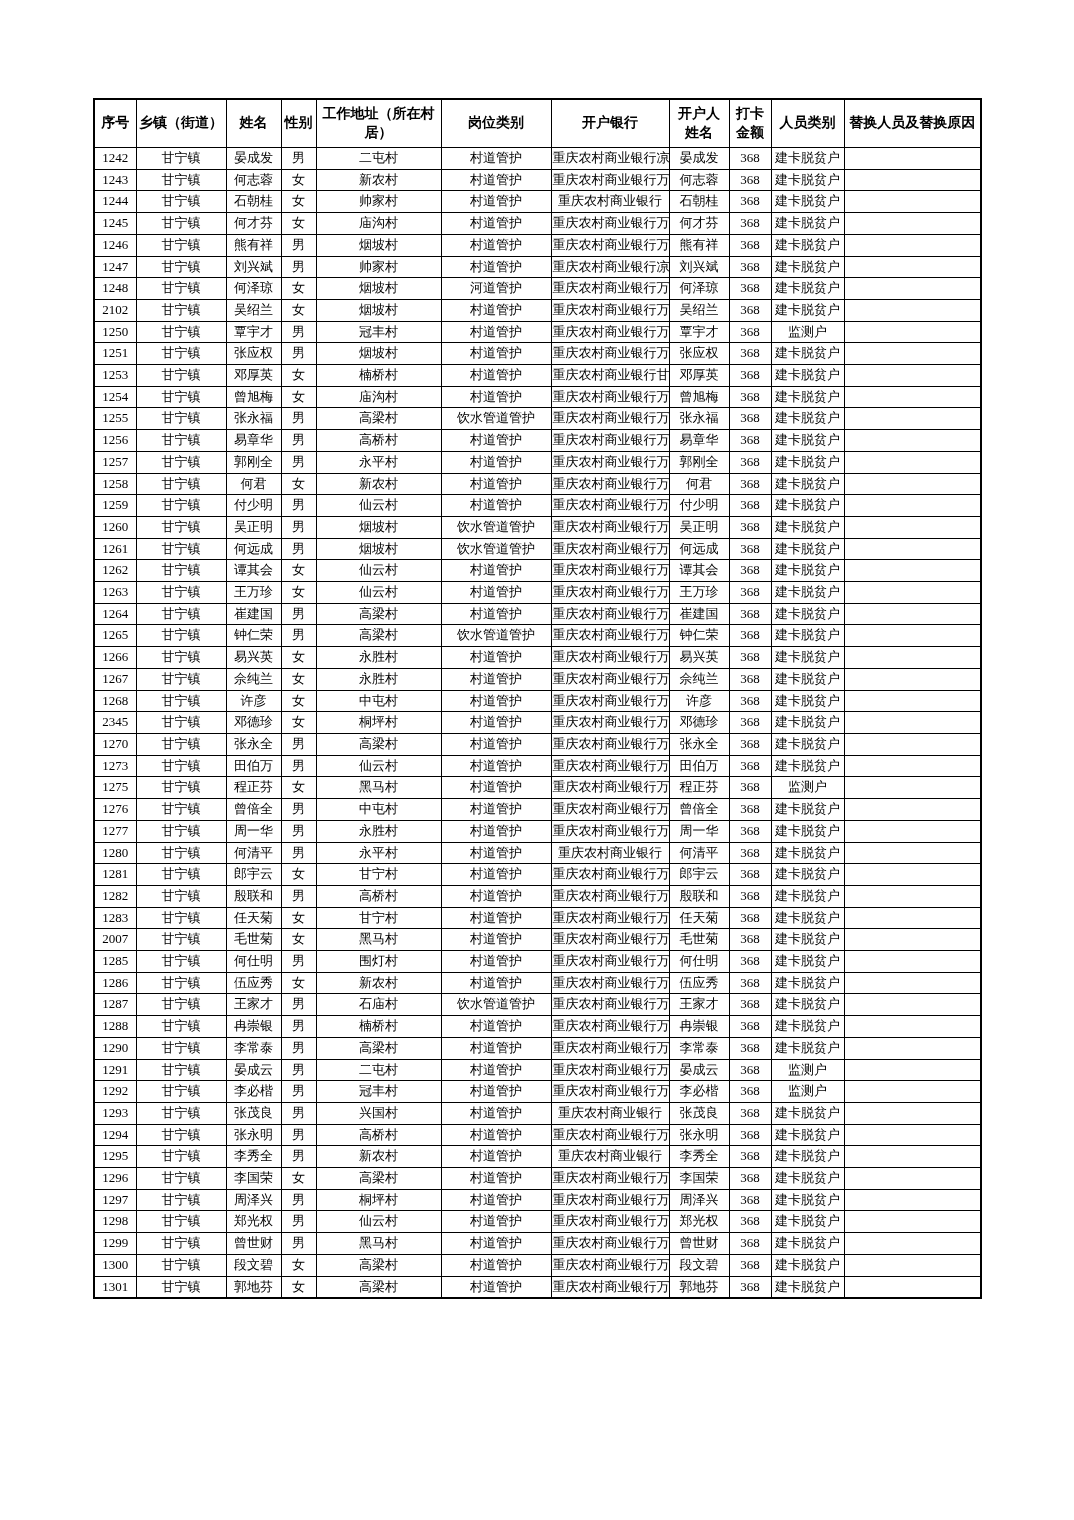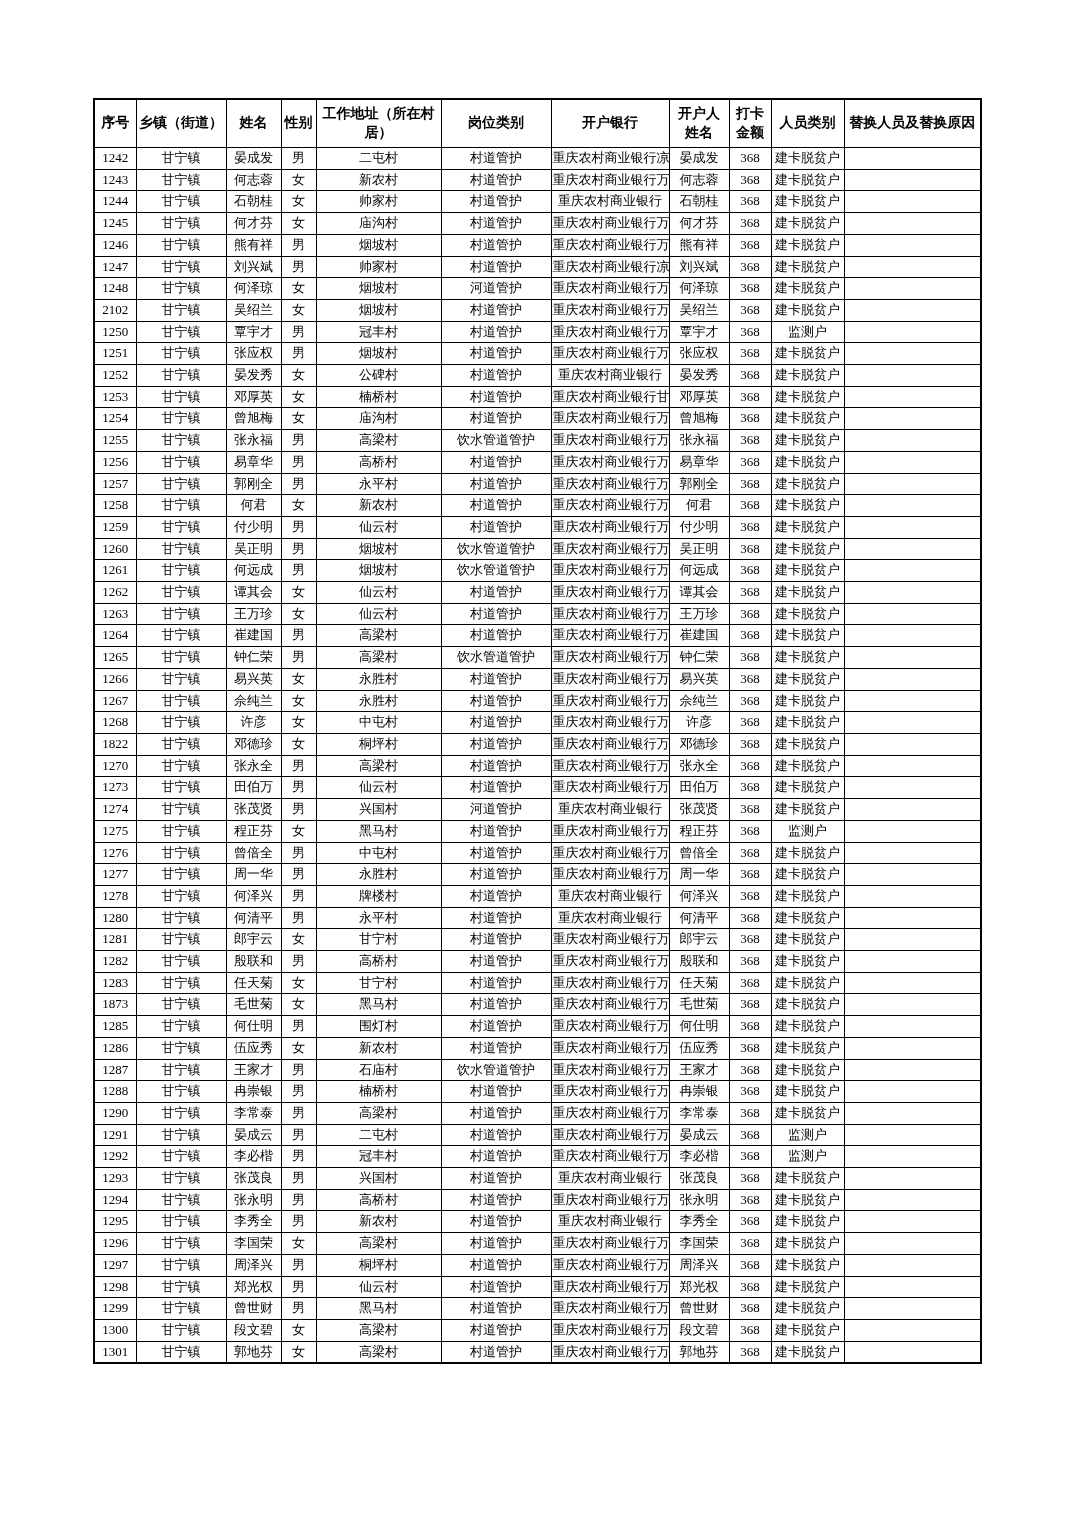--- a/index.html
+++ b/index.html
@@ -225,33 +225,20 @@
           <td>男</td>
           <td>烟坡村</td>
           <td>村道管护</td>
           <td>重庆农村商业银行万州支行</td>
           <td>张应权</td>
           <td>368</td>
           <td>建卡脱贫户</td>
           <td></td>
         </tr>
         <tr>
-          <td>1252</td>
-          <td>甘宁镇</td>
-          <td>晏发秀</td>
-          <td>女</td>
-          <td>公碑村</td>
-          <td>村道管护</td>
-          <td>重庆农村商业银行</td>
-          <td>晏发秀</td>
-          <td>368</td>
-          <td>建卡脱贫户</td>
-          <td></td>
-        </tr>
-        <tr>
           <td>1253</td>
           <td>甘宁镇</td>
           <td>邓厚英</td>
           <td>女</td>
           <td>楠桥村</td>
           <td>村道管护</td>
           <td>重庆农村商业银行甘宁支行</td>
           <td>邓厚英</td>
           <td>368</td>
           <td>建卡脱贫户</td>
@@ -446,21 +433,21 @@
           <td>女</td>
           <td>中屯村</td>
           <td>村道管护</td>
           <td>重庆农村商业银行万州支行</td>
           <td>许彦</td>
           <td>368</td>
           <td>建卡脱贫户</td>
           <td></td>
         </tr>
         <tr>
-          <td>1822</td>
+          <td>2345</td>
           <td>甘宁镇</td>
           <td>邓德珍</td>
           <td>女</td>
           <td>桐坪村</td>
           <td>村道管护</td>
           <td>重庆农村商业银行万州支行</td>
           <td>邓德珍</td>
           <td>368</td>
           <td>建卡脱贫户</td>
           <td></td>
@@ -485,33 +472,20 @@
           <td>男</td>
           <td>仙云村</td>
           <td>村道管护</td>
           <td>重庆农村商业银行万州支行</td>
           <td>田伯万</td>
           <td>368</td>
           <td>建卡脱贫户</td>
           <td></td>
         </tr>
         <tr>
-          <td>1274</td>
-          <td>甘宁镇</td>
-          <td>张茂贤</td>
-          <td>男</td>
-          <td>兴国村</td>
-          <td>河道管护</td>
-          <td>重庆农村商业银行</td>
-          <td>张茂贤</td>
-          <td>368</td>
-          <td>建卡脱贫户</td>
-          <td></td>
-        </tr>
-        <tr>
           <td>1275</td>
           <td>甘宁镇</td>
           <td>程正芬</td>
           <td>女</td>
           <td>黑马村</td>
           <td>村道管护</td>
           <td>重庆农村商业银行万州支行</td>
           <td>程正芬</td>
           <td>368</td>
           <td>监测户</td>
@@ -532,33 +506,20 @@
         </tr>
         <tr>
           <td>1277</td>
           <td>甘宁镇</td>
           <td>周一华</td>
           <td>男</td>
           <td>永胜村</td>
           <td>村道管护</td>
           <td>重庆农村商业银行万州支行</td>
           <td>周一华</td>
-          <td>368</td>
-          <td>建卡脱贫户</td>
-          <td></td>
-        </tr>
-        <tr>
-          <td>1278</td>
-          <td>甘宁镇</td>
-          <td>何泽兴</td>
-          <td>男</td>
-          <td>牌楼村</td>
-          <td>村道管护</td>
-          <td>重庆农村商业银行</td>
-          <td>何泽兴</td>
           <td>368</td>
           <td>建卡脱贫户</td>
           <td></td>
         </tr>
         <tr>
           <td>1280</td>
           <td>甘宁镇</td>
           <td>何清平</td>
           <td>男</td>
           <td>永平村</td>
@@ -602,21 +563,21 @@
           <td>女</td>
           <td>甘宁村</td>
           <td>村道管护</td>
           <td>重庆农村商业银行万州支行</td>
           <td>任天菊</td>
           <td>368</td>
           <td>建卡脱贫户</td>
           <td></td>
         </tr>
         <tr>
-          <td>1873</td>
+          <td>2007</td>
           <td>甘宁镇</td>
           <td>毛世菊</td>
           <td>女</td>
           <td>黑马村</td>
           <td>村道管护</td>
           <td>重庆农村商业银行万州支行</td>
           <td>毛世菊</td>
           <td>368</td>
           <td>建卡脱贫户</td>
           <td></td>

